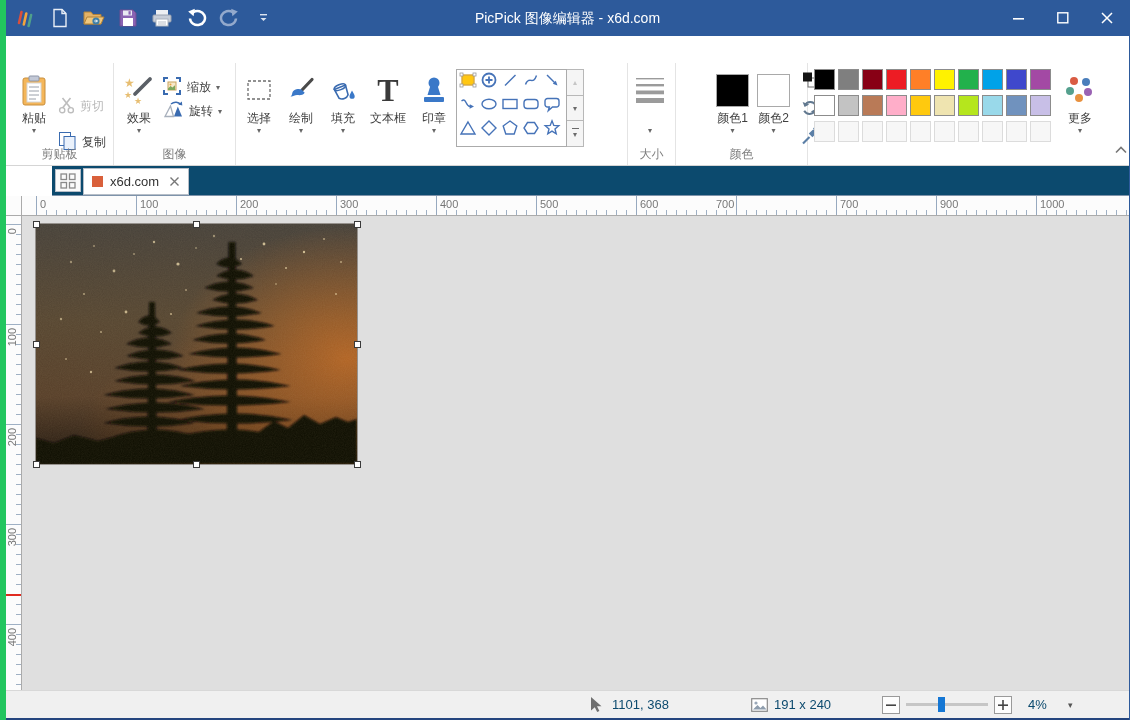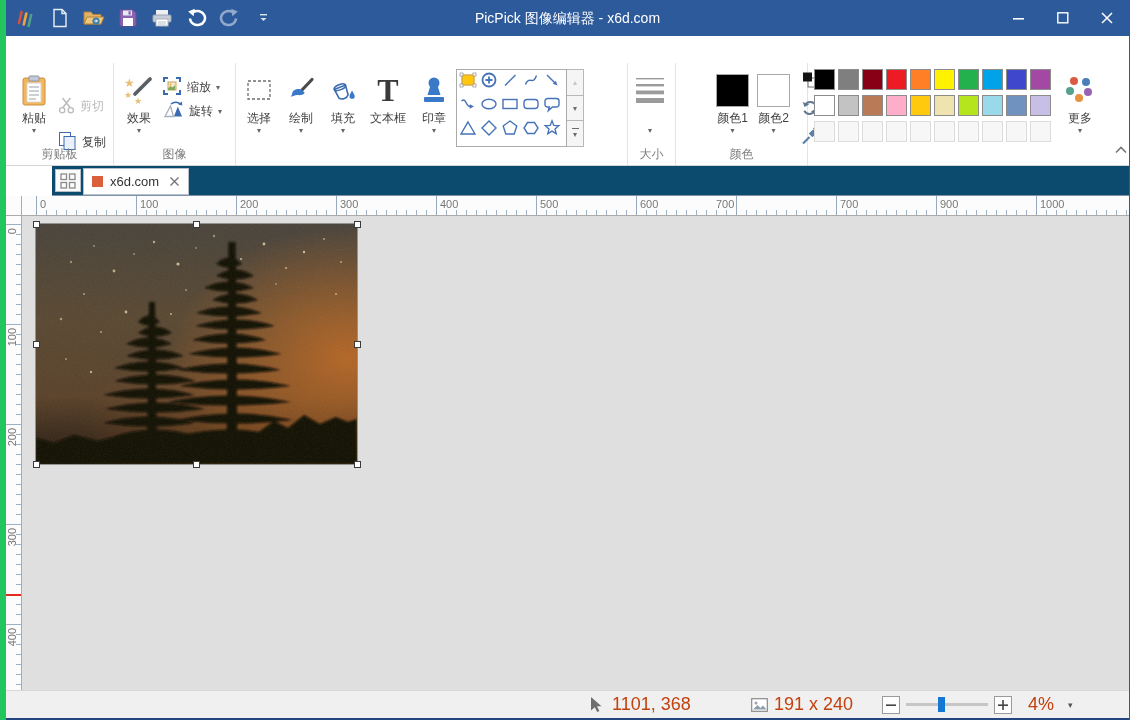--- a/index.html
+++ b/index.html
@@ -67,21 +67,21 @@
   .vtick.major{left:0;width:16px;}
   .vlab{position:absolute;left:0px;font-size:11px;color:#777;writing-mode:vertical-rl;transform:rotate(180deg);}
   .redmark-h{position:absolute;top:0;bottom:0;width:2px;background:#E02B20;}
   .redmark-v{position:absolute;left:0;right:0;height:2px;background:#E02B20;}
   .canvas{position:absolute;left:16px;top:216px;width:1114px;height:474px;background:#DFDFDF;overflow:hidden;}
   .imagebox{position:absolute;left:14px;top:8px;width:321px;height:240px;outline:1px solid rgba(40,30,20,.4);}
   .handle{position:absolute;width:7px;height:7px;background:#fff;border:1px solid #3A3A3A;box-sizing:border-box;}
   
   .statusbar{position:absolute;left:0;top:690px;width:100%;height:30px;background:#F0F0F0;
              border-top:1px solid #D8D8D8;border-bottom:2px solid #24457E;box-sizing:border-box;}
-  .sitem{position:absolute;top:0;height:27px;display:flex;align-items:center;font-size:18px;color:#c2410c;}
+  .sitem{position:absolute;top:0;height:27px;display:flex;align-items:center;font-size:13px;color:#0c4a6e;}
   .zbtn{width:18px;height:18px;border:1px solid #9A9A9A;background:#FDFDFD;display:flex;align-items:center;justify-content:center;box-sizing:border-box;}
   .ztrack{position:relative;width:82px;height:3px;background:#C6C6C6;}
   .zhandle{position:absolute;top:-6px;width:7px;height:15px;background:#1577D4;}
 </style>
 </head>
 <body>
 
 <div class="window">
 
   <div class="titlebar">

